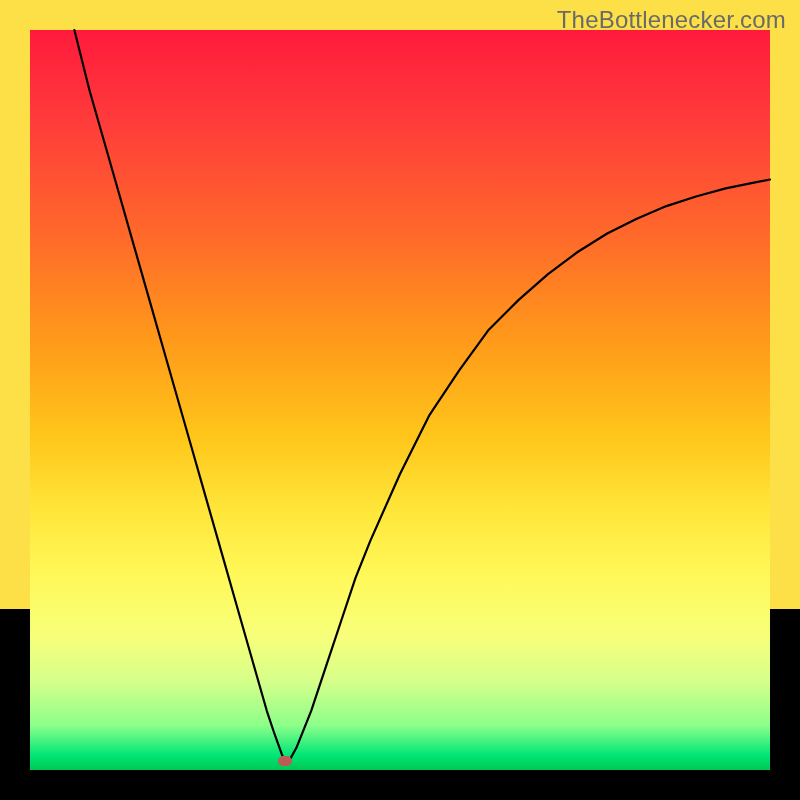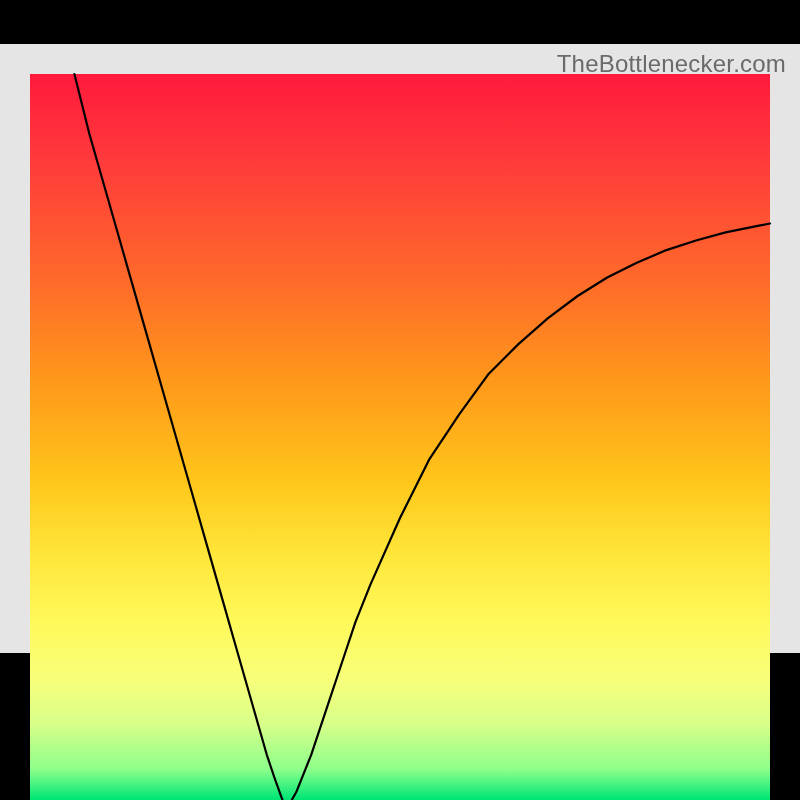--- a/index.html
+++ b/index.html
@@ -1,22 +1,21 @@
 <!DOCTYPE html>
 <html><head>
 <meta charset="utf-8">
 <style>
   * { margin: 0; padding: 0; box-sizing: border-box; }
   html, body { width: 800px; height: 800px; overflow: hidden; background: #000; }
   .frame {
     position: relative;
     width: 800px;
     height: 609px;
-    background: #e5e5e5;
-    margin-top: 44px;
+    background: #fde047;
   }
   .plot-area {
     position: absolute;
     left: 30px;
     top: 30px;
     width: 740px;
     height: 740px;
     background: linear-gradient(to bottom,
       #ff1a3c 0%,
       #ff3b3b 12%,

